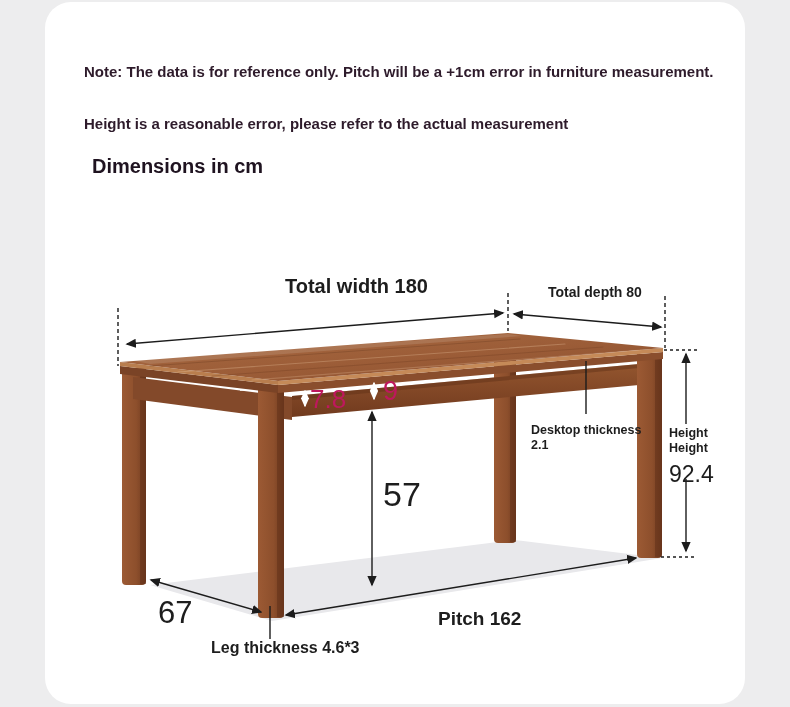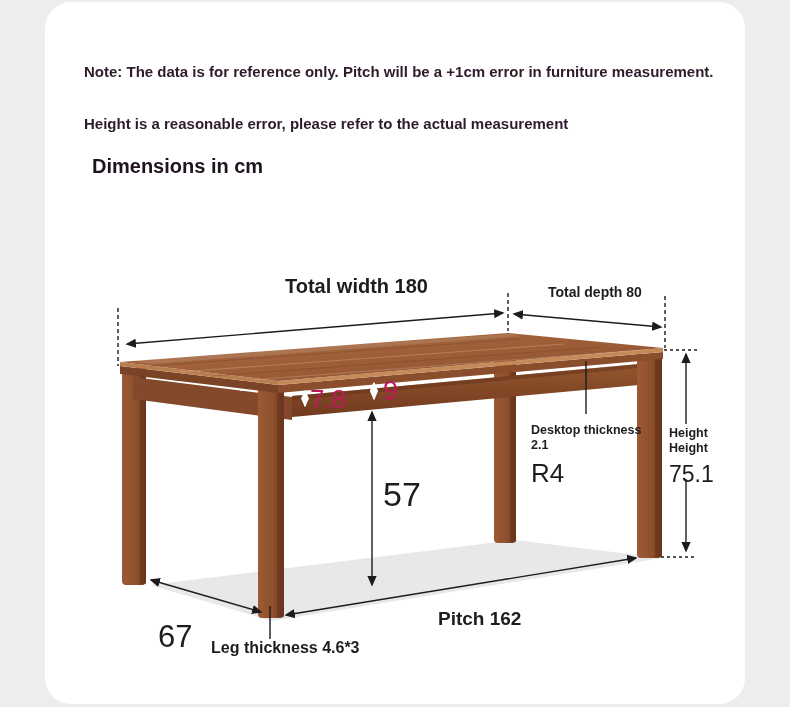--- a/index.html
+++ b/index.html
@@ -121,24 +121,23 @@
 <div class="lbl dim-bold" style="left:548px;top:285px;font-size:14px;">Total depth 80</div>
 
 <div class="lbl white-dim" style="left:310px;top:386px;font-size:26px;">7.8</div>
 <div class="lbl white-dim" style="left:383px;top:377px;font-size:27px;">9</div>
 
 <div class="lbl dim-num" style="left:383px;top:477px;font-size:34px;">57</div>
 
 <div class="lbl blockcol" style="left:531px;top:423px;">
   <span class="small-cap">Desktop thickness</span>
   <span class="small-cap">2.1</span>
-  <span class="dim-num" style="font-size:26px;margin-top:6px;">R4</span>
 </div>
 
 <div class="lbl blockcol" style="left:669px;top:426px;">
   <span class="small-cap">Height</span>
   <span class="small-cap">Height</span>
-  <span class="dim-num" style="font-size:23px;margin-top:5px;">75.1</span>
+  <span class="dim-num" style="font-size:23px;margin-top:5px;">92.4</span>
 </div>
 
 <div class="lbl dim-bold" style="left:438px;top:609px;font-size:19px;">Pitch 162</div>
-<div class="lbl dim-num" style="left:158px;top:597px;font-size:31px;margin-top:24px;">67</div>
+<div class="lbl dim-num" style="left:158px;top:597px;font-size:31px;">67</div>
 <div class="lbl dim-bold" style="left:211px;top:640px;font-size:16px;">Leg thickness 4.6*3</div>
 
 </body></html>

